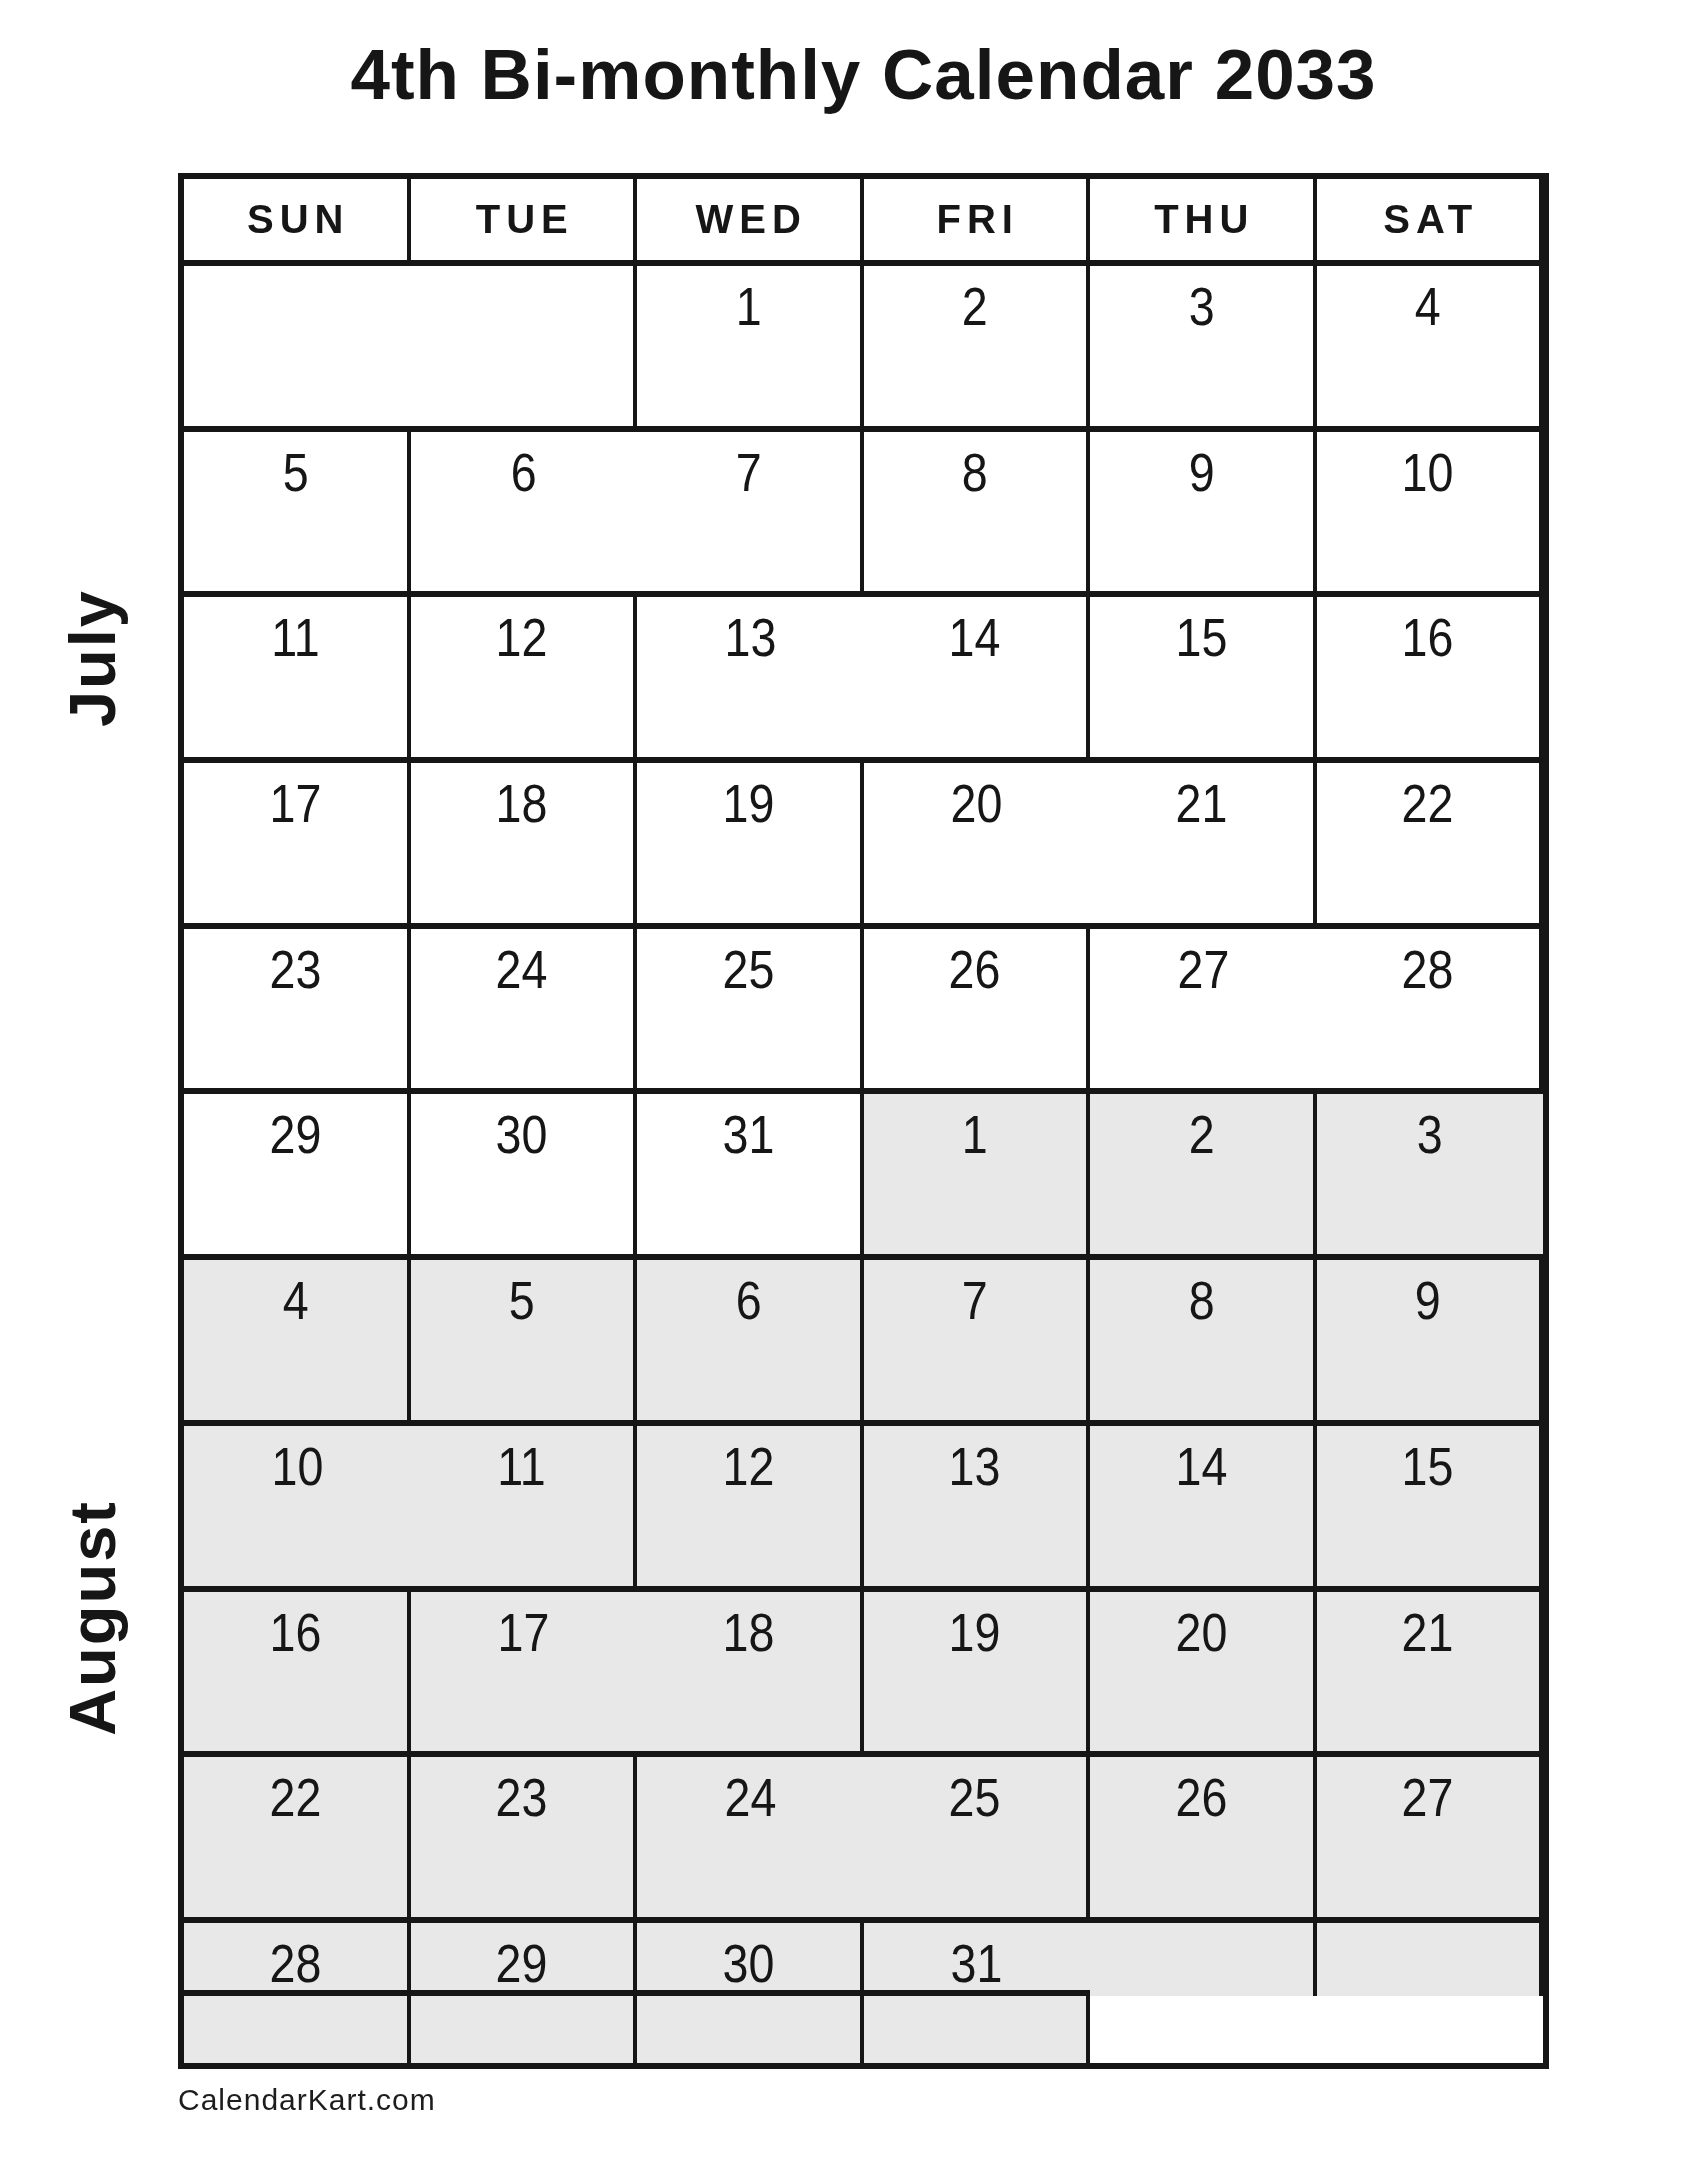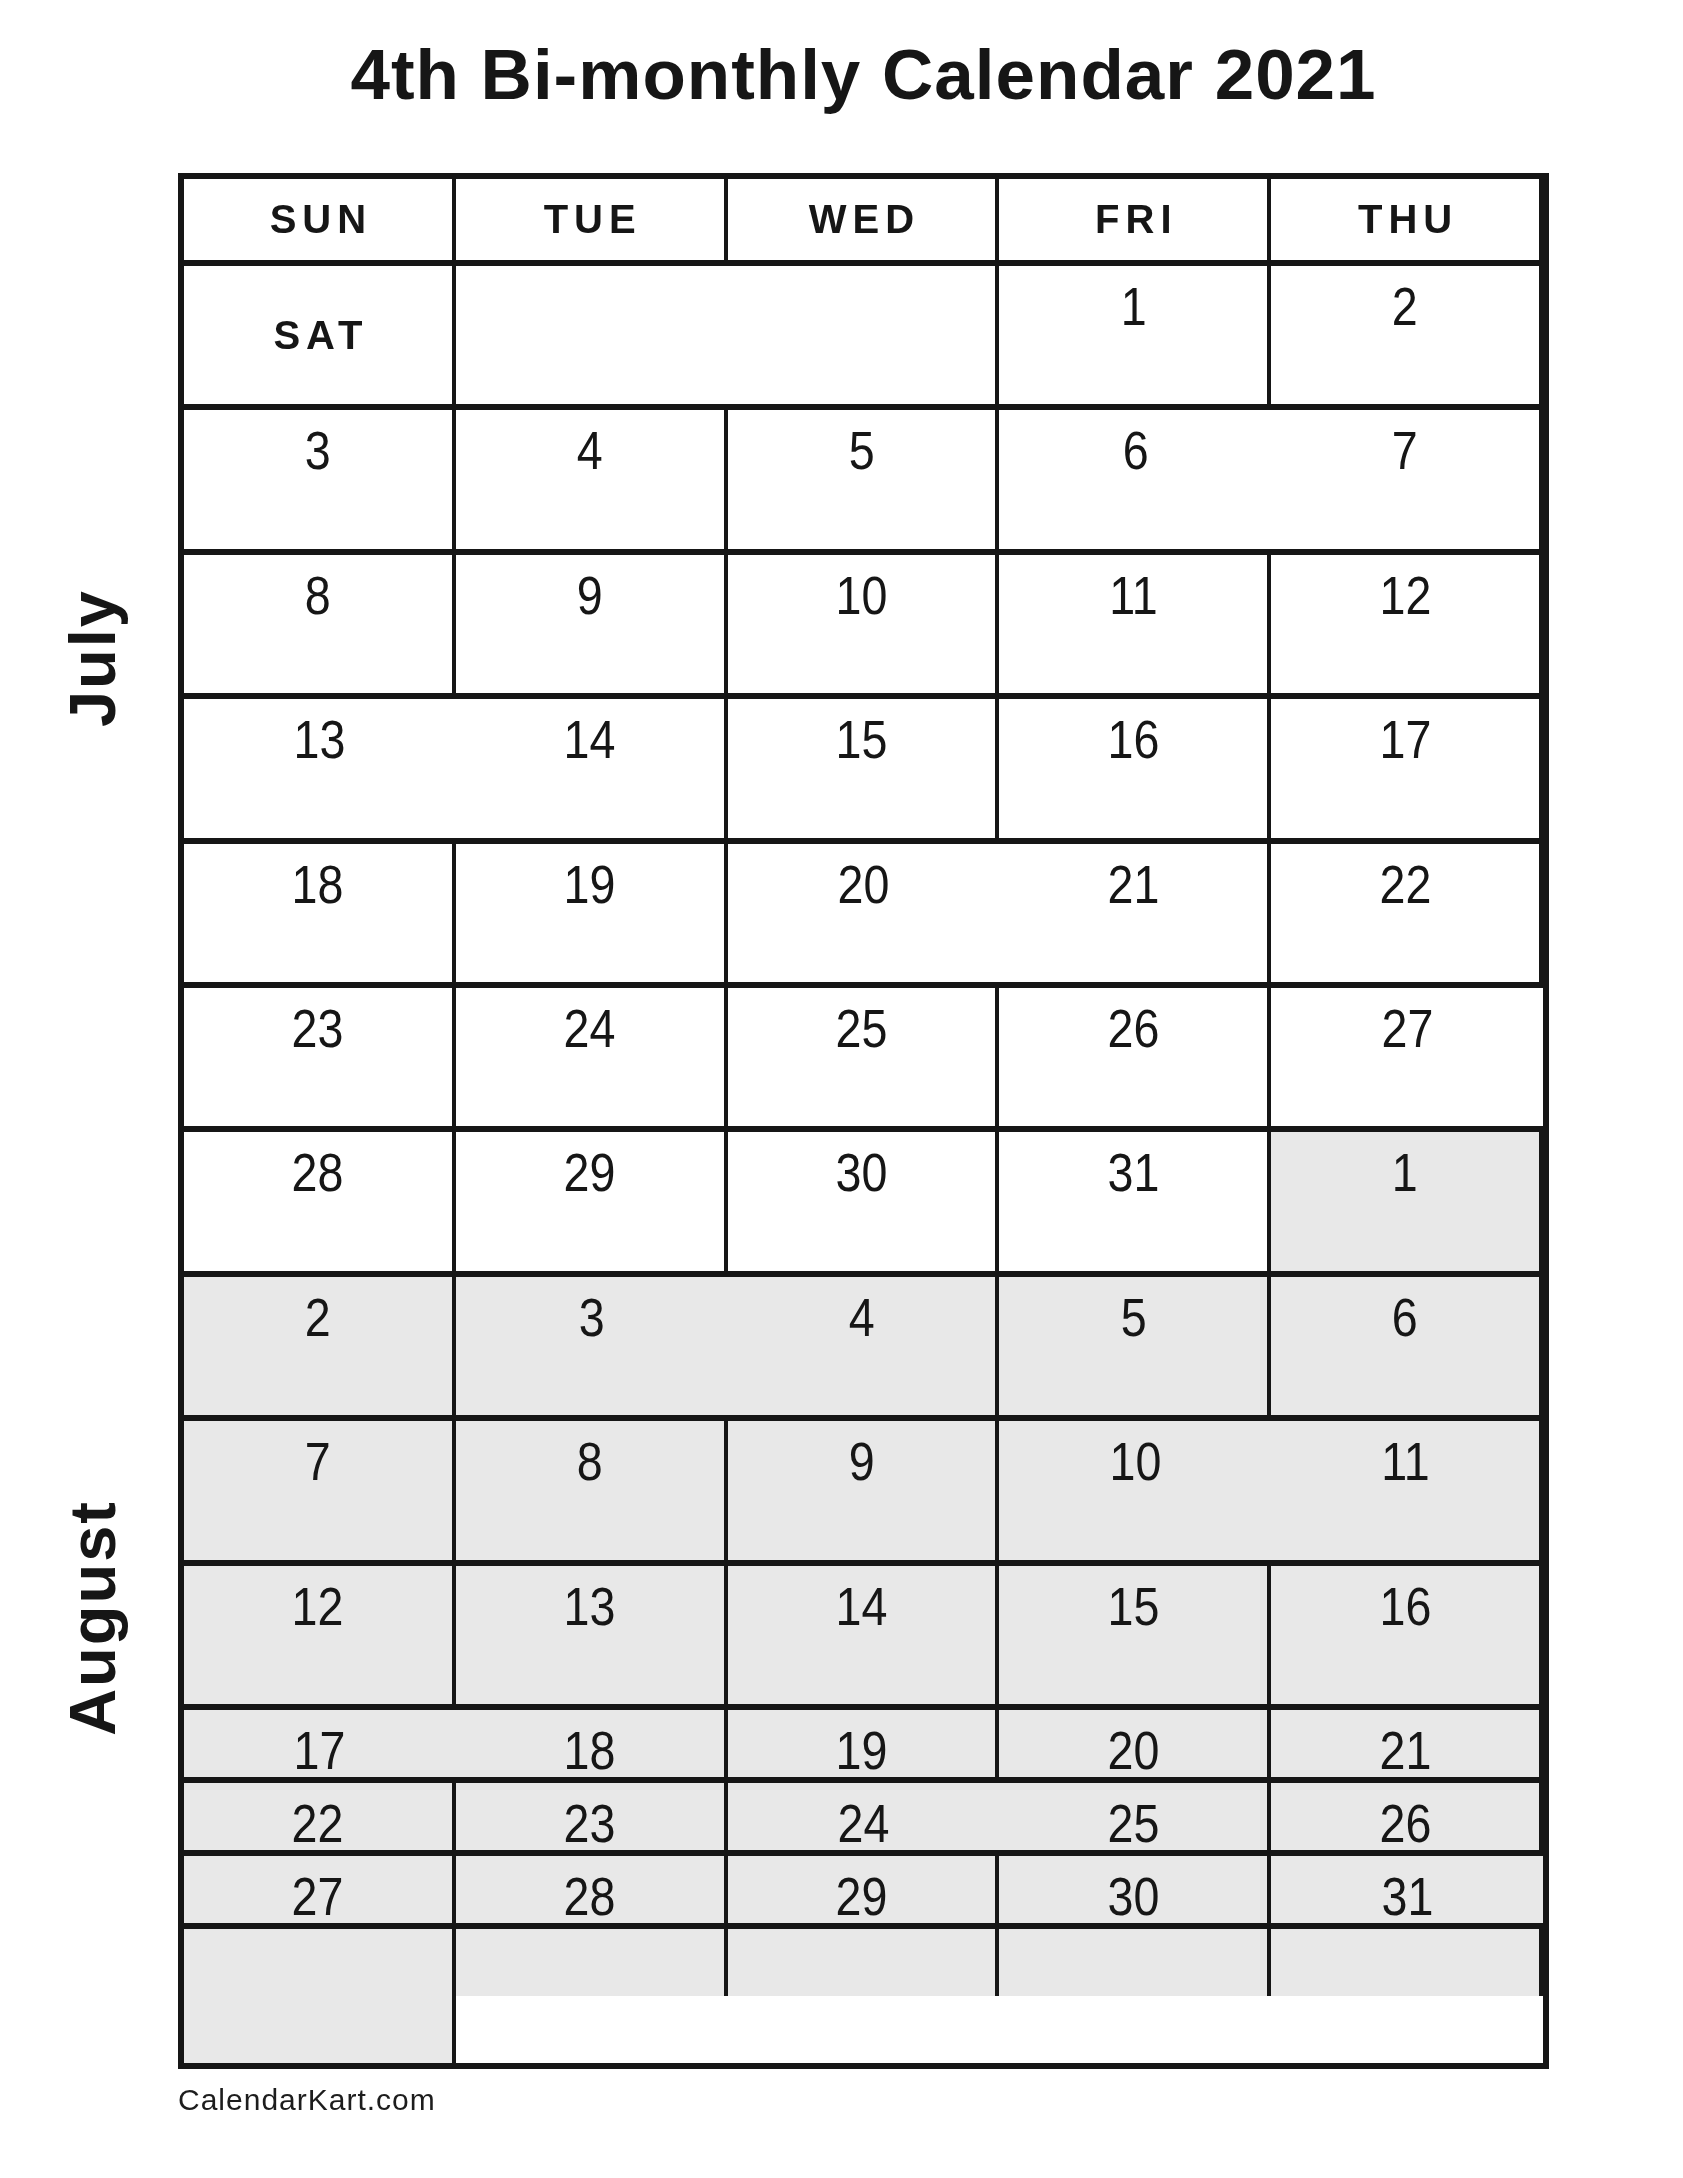--- a/index.html
+++ b/index.html
@@ -20,21 +20,21 @@
     letter-spacing: 1px;
     color: var(--ink, #161616);
     white-space: nowrap;
   }
   .calendar {
     position: absolute;
     left: 178px; top: 173px;
     width: 1371px; height: 1896px;
     border: 6px solid var(--ink, #161616);
     display: grid;
-    grid-template-columns: repeat(5, 1fr);
+    grid-template-columns: repeat(6, 1fr);
     grid-template-rows: 87px repeat(10, 1fr);
     background: #ffffff;
   }
   .calendar > div {
     border-right: 4px solid var(--ink, #161616);
     border-bottom: 6px solid var(--ink, #161616);
     background: #ffffff;
   }
   .calendar > div:nth-child(7n) { border-right: none; }
   .calendar > div:nth-child(n+71) { border-bottom: none; }
@@ -78,21 +78,21 @@
     position: absolute;
     top: 2083px; left: 178px; width: 1371px;
     font-size: 30px;
     letter-spacing: 1px;
     color: #1d1d1d;
   }
 </style>
 </head>
 <body style="--ink: #161616; --shaded: #e8e8e8;">
 
-<div class="page-title">4th Bi-monthly Calendar 2021</div>
+<div class="page-title">4th Bi-monthly Calendar 2033</div>
 
 <div class="side-label july">
   <span class="vert">July</span>
 </div>
 
 <div class="side-label august">
   <span class="vert">August</span>
 </div>
 
 <div class="calendar">

